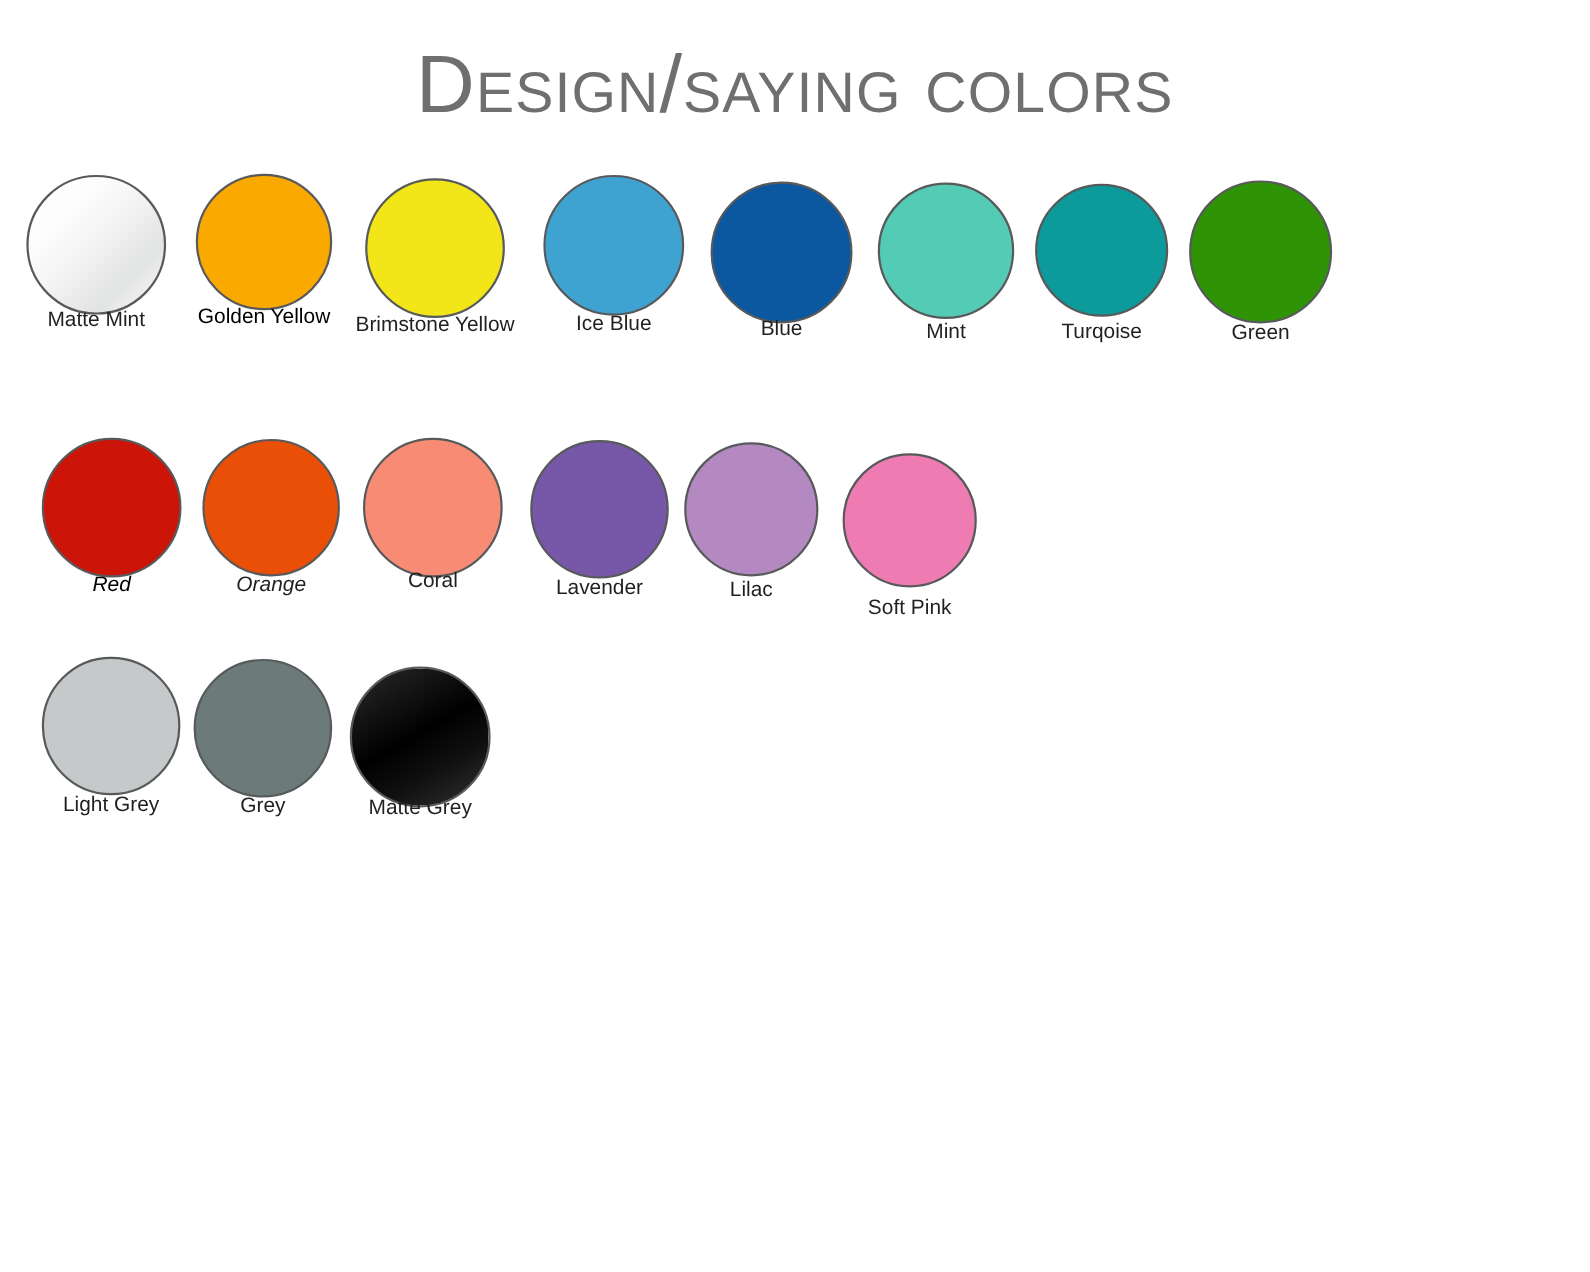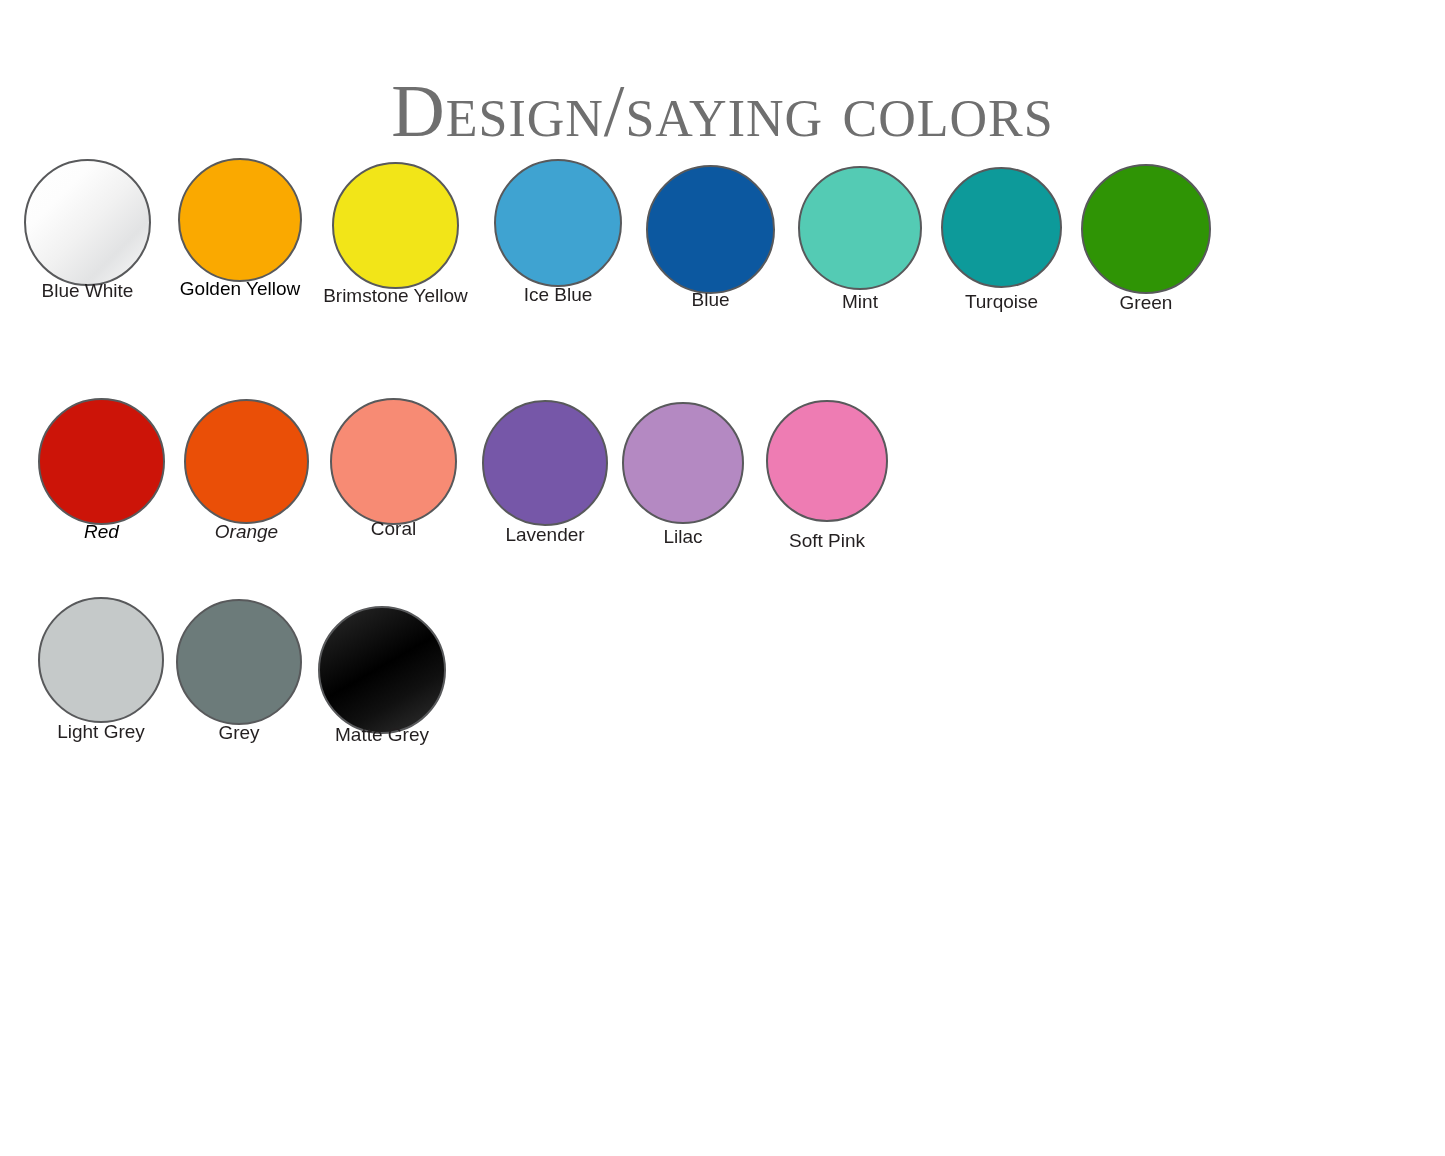--- a/index.html
+++ b/index.html
@@ -14,29 +14,28 @@
     position: relative;
     font-family: "Liberation Sans", sans-serif;
     overflow: hidden;
   }
   #page-title {
     position: absolute;
     left: 0;
     top: 34px;
     width: 1445px;
     text-align: center;
-    font-family: Liberation Serif, serif;
+    font-family: Liberation Sans, sans-serif;
     font-variant: small-caps;
     font-weight: 400;
     font-size: 74px;
     line-height: 86px;
     letter-spacing: 1px;
     color: #6f6f6f;
     white-space: nowrap;
-    margin-top: 34px;
   }
   .swatch {
     position: absolute;
   }
   .swatch .disc {
     border-radius: 50%;
     box-sizing: border-box;
     border: 2px solid #58595b;
     width: 100%;
     height: 100%;
@@ -55,21 +54,21 @@
 </style>
 </head>
 <body>
 
 <div id="page-title">Design/saying colors</div>
 
 <div id="swatch-layer">
     <div>
       <div class="swatch" style="left: 24px; top: 159px; width: 127px; height: 127px;">
         <span class="disc" style="background: linear-gradient(135deg, rgb(255, 255, 255) 0%, rgb(253, 253, 253) 28%, rgb(241, 241, 241) 52%, rgb(226, 227, 228) 74%, rgb(251, 251, 251) 100%); border-color: rgb(88, 89, 91);"></span>
-        <span class="caption" style="top: 121px; color: rgb(35, 31, 32);">Blue White</span>
+        <span class="caption" style="top: 121px; color: rgb(35, 31, 32);">Matte Mint</span>
       </div>
       <div class="swatch" style="left: 178px; top: 158px; width: 124px; height: 124px;">
         <span class="disc" style="background: rgb(250, 169, 0); border-color: rgb(88, 89, 91);"></span>
         <span class="caption" style="top: 120px; color: #000000;">Golden Yellow</span>
       </div>
       <div class="swatch" style="left: 332px; top: 162px; width: 127px; height: 127px;">
         <span class="disc" style="background: rgb(242, 229, 24); border-color: rgb(88, 89, 91);"></span>
         <span class="caption" style="top: 123px; color: rgb(35, 31, 32);">Brimstone Yellow</span>
       </div>
       <div class="swatch" style="left: 494px; top: 159px; width: 128px; height: 128px;">
@@ -107,21 +106,21 @@
         <span class="caption" style="top: 120px; color: rgb(35, 31, 32);">Coral</span>
       </div>
       <div class="swatch" style="left: 482px; top: 400px; width: 126px; height: 126px; text-align: right;">
         <span class="disc" style="background: rgb(118, 87, 168); border-color: rgb(88, 89, 91);"></span>
         <span class="caption" style="top: 124px; color: rgb(35, 31, 32);">Lavender</span>
       </div>
       <div class="swatch" style="left: 622px; top: 402px; width: 122px; height: 122px;">
         <span class="disc" style="background: rgb(180, 137, 194); border-color: rgb(88, 89, 91);"></span>
         <span class="caption" style="top: 124px; color: rgb(35, 31, 32);">Lilac</span>
       </div>
-      <div class="swatch" style="left: 766px; top: 400px; width: 122px; height: 122px;">
+      <div class="swatch" style="left: 766px; top: 412px; width: 122px; height: 122px;">
         <span class="disc" style="background: rgb(238, 124, 179); border-color: rgb(88, 89, 91);"></span>
         <span class="caption" style="top: 130px; color: rgb(35, 31, 32);">Soft Pink</span>
       </div>
     </div>
     <div>
       <div class="swatch" style="left: 38px; top: 597px; width: 126px; height: 126px;">
         <span class="disc" style="background: rgb(197, 201, 201); border-color: rgb(88, 89, 91);"></span>
         <span class="caption" style="top: 124px; color: rgb(35, 31, 32);">Light Grey</span>
       </div>
       <div class="swatch" style="left: 176px; top: 599px; width: 126px; height: 126px;">

